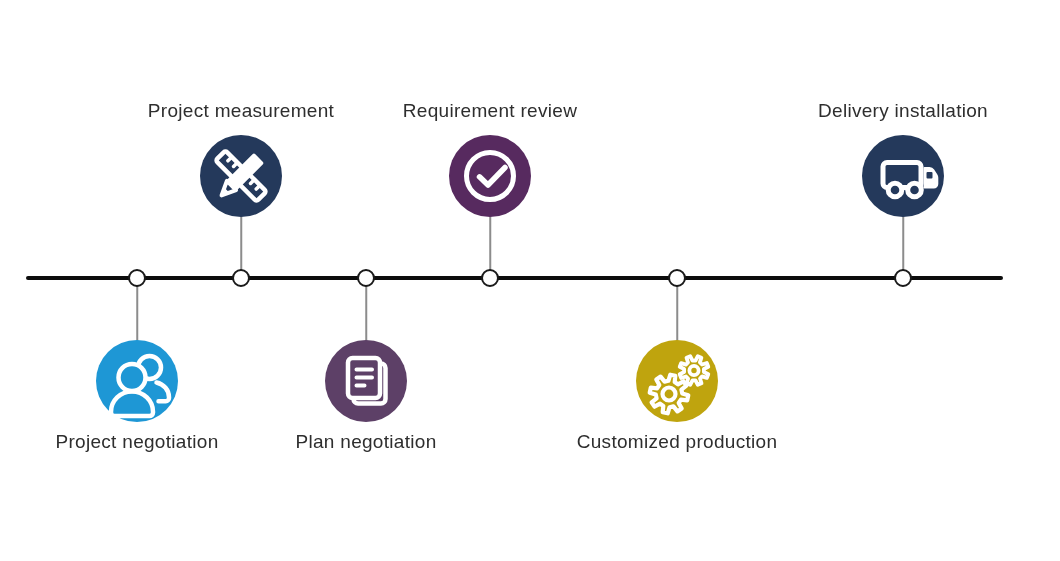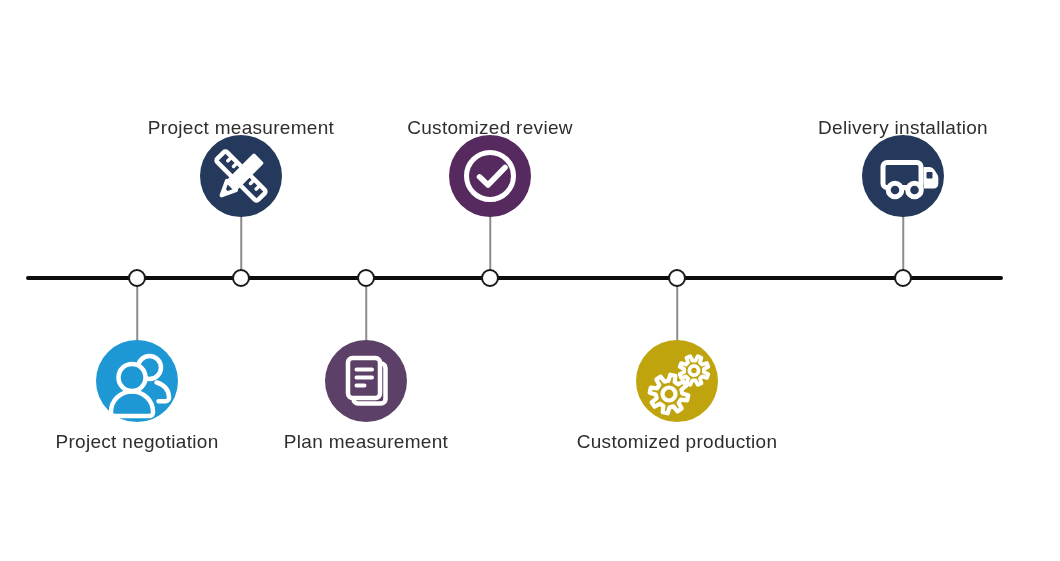--- a/index.html
+++ b/index.html
@@ -22,21 +22,21 @@
     width:82px;height:82px;border-radius:50%;z-index:2;
   }
   .step.above .bubble{top:135px;}
   .step.below .bubble{top:340px;}
   .icon{display:block;width:82px;height:82px;}
   .icon svg{display:block;}
   .label{
     position:absolute;left:-170px;width:340px;text-align:center;
     font-size:19px;letter-spacing:.3px;color:#2e2e2e;white-space:nowrap;line-height:22px;
   }
-  .step.above .label{top:117px;}
+  .step.above .label{top:100px;}
   .step.below .label{top:431px;}
 </style>
 </head>
 <body>
 
 <div class="canvas" style="background: rgb(255, 255, 255);">
   <div class="axis" style="left: 26px; width: 977px; top: 276px; height: 4px; background: rgb(13, 13, 13);"></div>
 
   <div class="step below" style="left: 137px;">
     <div class="connector" style="background: rgb(140, 140, 140);"></div>
@@ -80,35 +80,35 @@
     <div class="node" style="background: rgb(255, 255, 255); border-color: rgb(26, 26, 26);"></div>
     <div class="bubble" style="background: rgb(93, 64, 103);">
       <span class="icon">
           <svg viewBox="0 0 82 82" width="82" height="82" fill="none" stroke="#ffffff" stroke-linecap="round" stroke-linejoin="round" stroke-width="4.5">
             <rect x="28.5" y="23.5" width="32" height="40" rx="4.5"></rect>
             <rect x="23" y="18" width="32" height="40" rx="4.5" fill="#5D4067"></rect>
             <path d="M31.5 29.5h15.5M31.5 37.5h15.5M31.5 45.5h8" stroke-width="4"></path>
           </svg>
         </span>
     </div>
-    <div class="label" style="color: rgb(46, 46, 46);">Plan measurement</div>
+    <div class="label" style="color: rgb(46, 46, 46);">Plan negotiation</div>
   </div>
 
   <div class="step above" style="left: 490px;">
     <div class="connector" style="background: rgb(140, 140, 140);"></div>
     <div class="node" style="background: rgb(255, 255, 255); border-color: rgb(26, 26, 26);"></div>
     <div class="bubble" style="background: rgb(87, 42, 95);">
       <span class="icon">
           <svg viewBox="0 0 82 82" width="82" height="82" fill="none" stroke="#ffffff" stroke-linecap="round" stroke-linejoin="round" stroke-width="4.5">
             <circle cx="41" cy="41" r="23.5" stroke-width="5"></circle>
             <path d="M30.5 41.8 39 50l17-17.5" stroke-width="5.5"></path>
           </svg>
         </span>
     </div>
-    <div class="label" style="color: rgb(46, 46, 46);">Customized review</div>
+    <div class="label" style="color: rgb(46, 46, 46);">Requirement review</div>
   </div>
 
   <div class="step below" style="left: 677px;">
     <div class="connector" style="background: rgb(140, 140, 140);"></div>
     <div class="node" style="background: rgb(255, 255, 255); border-color: rgb(26, 26, 26);"></div>
     <div class="bubble" style="background: rgb(191, 164, 14);">
       <span class="icon">
           <svg viewBox="0 0 82 82" width="82" height="82" fill="none" stroke="#ffffff" stroke-linecap="round" stroke-linejoin="round" stroke-width="4.5">
             <path d="M67.9 32.0 L72.3 34.3 L70.8 37.9 L66.1 36.4 L64.0 38.5 L65.5 43.3 L61.8 44.8 L59.5 40.4 L56.5 40.4 L54.2 44.8 L50.6 43.3 L52.1 38.6 L50.0 36.5 L45.2 38.0 L43.7 34.3 L48.1 32.0 L48.1 29.0 L43.7 26.7 L45.2 23.1 L49.9 24.6 L52.0 22.5 L50.5 17.7 L54.2 16.2 L56.5 20.6 L59.5 20.6 L61.8 16.2 L65.4 17.7 L63.9 22.4 L66.0 24.5 L70.8 23.0 L72.3 26.7 L67.9 29.0 Z" stroke-width="3.8"></path>
             <circle cx="58" cy="30.5" r="4.6" stroke-width="3.8"></circle>

